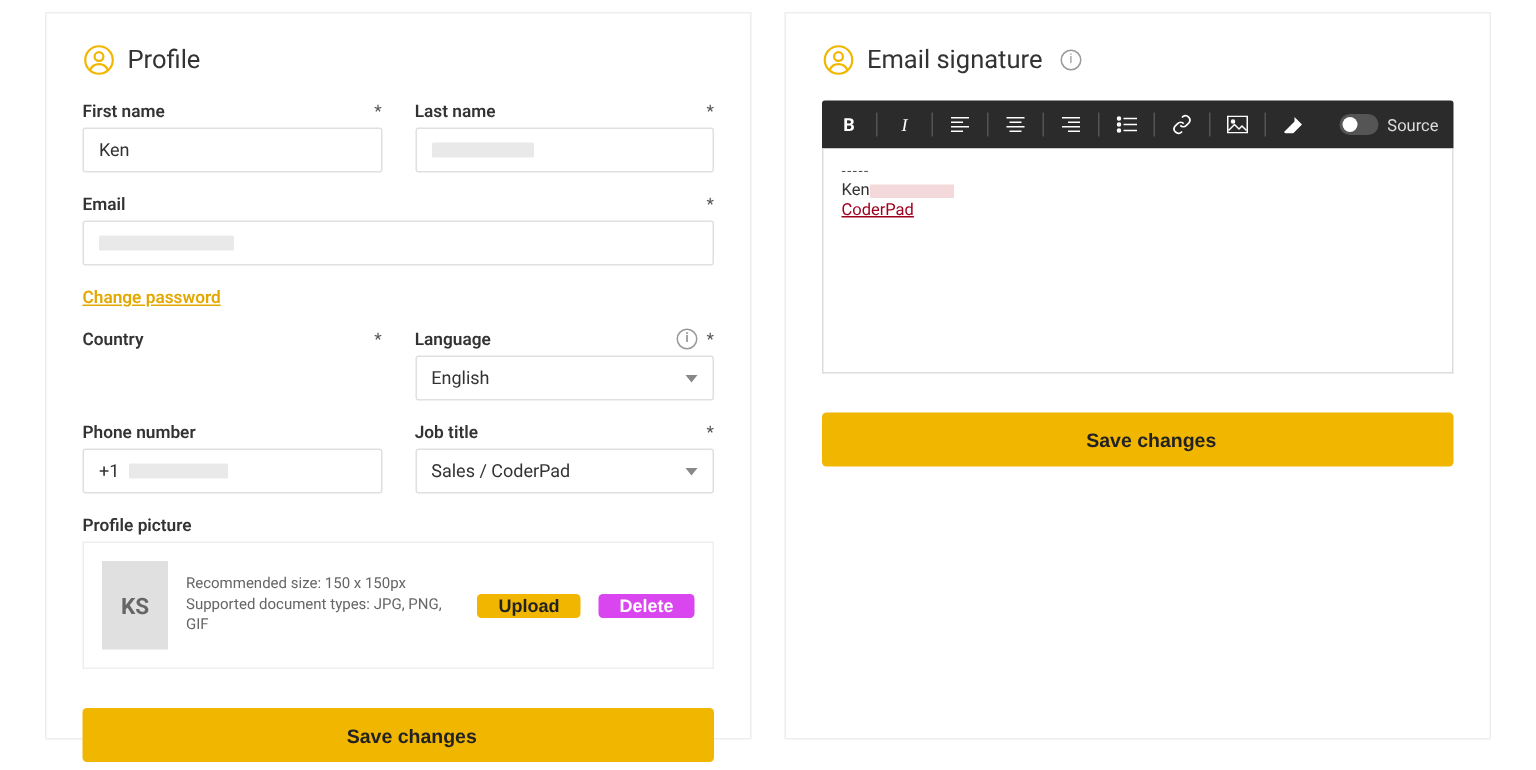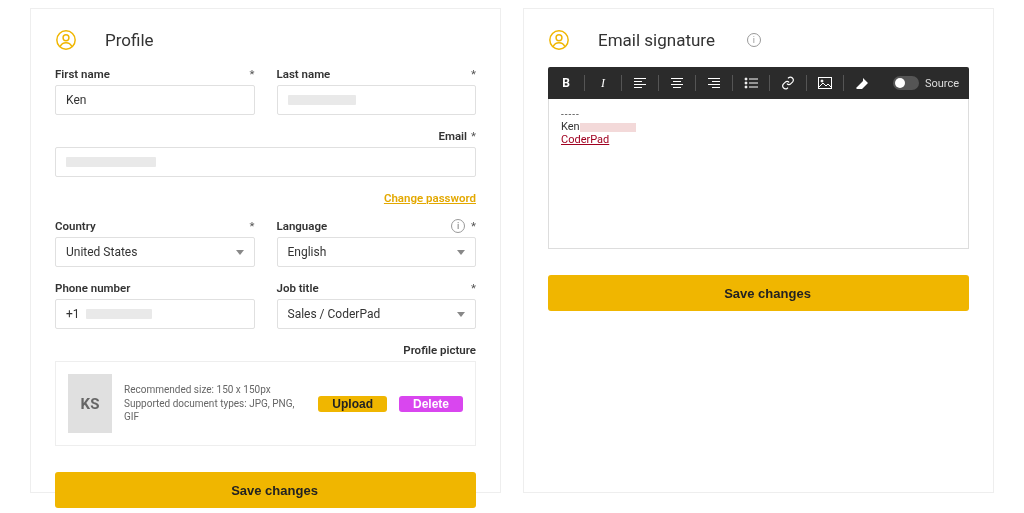--- a/index.html
+++ b/index.html
@@ -18,21 +18,21 @@
   .card {
     background:#fff;
     border:1px solid #eee;
     padding:20px 24px 24px 24px;
     flex:1 1 0;
     min-width:0;
   }
   .card-header {
     display:flex;
     align-items:center;
-    gap:28px;
+    gap:8px;
     margin-bottom:16px;
   }
   .card-header svg { display:block; }
   .card-title {
     font-size:17px;
     font-weight:400;
     color:#333;
   }
   .info-icon {
     width:14px; height:14px; border:1px solid #999; border-radius:50%;
@@ -40,21 +40,21 @@
     margin-left:4px; cursor:default;
   }
 
   .form-grid {
     display:grid;
     grid-template-columns:1fr 1fr;
     column-gap:22px;
     row-gap:14px;
   }
   .form-field { display:flex; flex-direction:column; gap:4px; }
-  .form-field.full { grid-column:1 / -1;align-items:flex-end; }
+  .form-field.full { grid-column:1 / -1; }
 
   .field-label-row {
     display:flex;
     justify-content:space-between;
     align-items:center;
     font-size:11.5px;
     color:#333;
     font-weight:600;
   }
   .field-label-row .req { font-weight:normal; color:#555; margin-left:4px; }
@@ -220,24 +220,20 @@
 
     <div class="form-field full">
       <a class="link-yellow">Change password</a>
     </div>
 
     <div class="form-field">
       <div class="field-label-row">
         <span>Country</span>
         <span class="req">*</span>
       </div>
-      <div class="select">
-        <span>United States</span>
-        <span class="chevron"></span>
-      </div>
     </div>
 
     <div class="form-field">
       <div class="field-label-row">
         <span>Language</span>
         <span class="right">
           <span class="info-icon">i</span>
           <span class="req">*</span>
         </span>
       </div>

